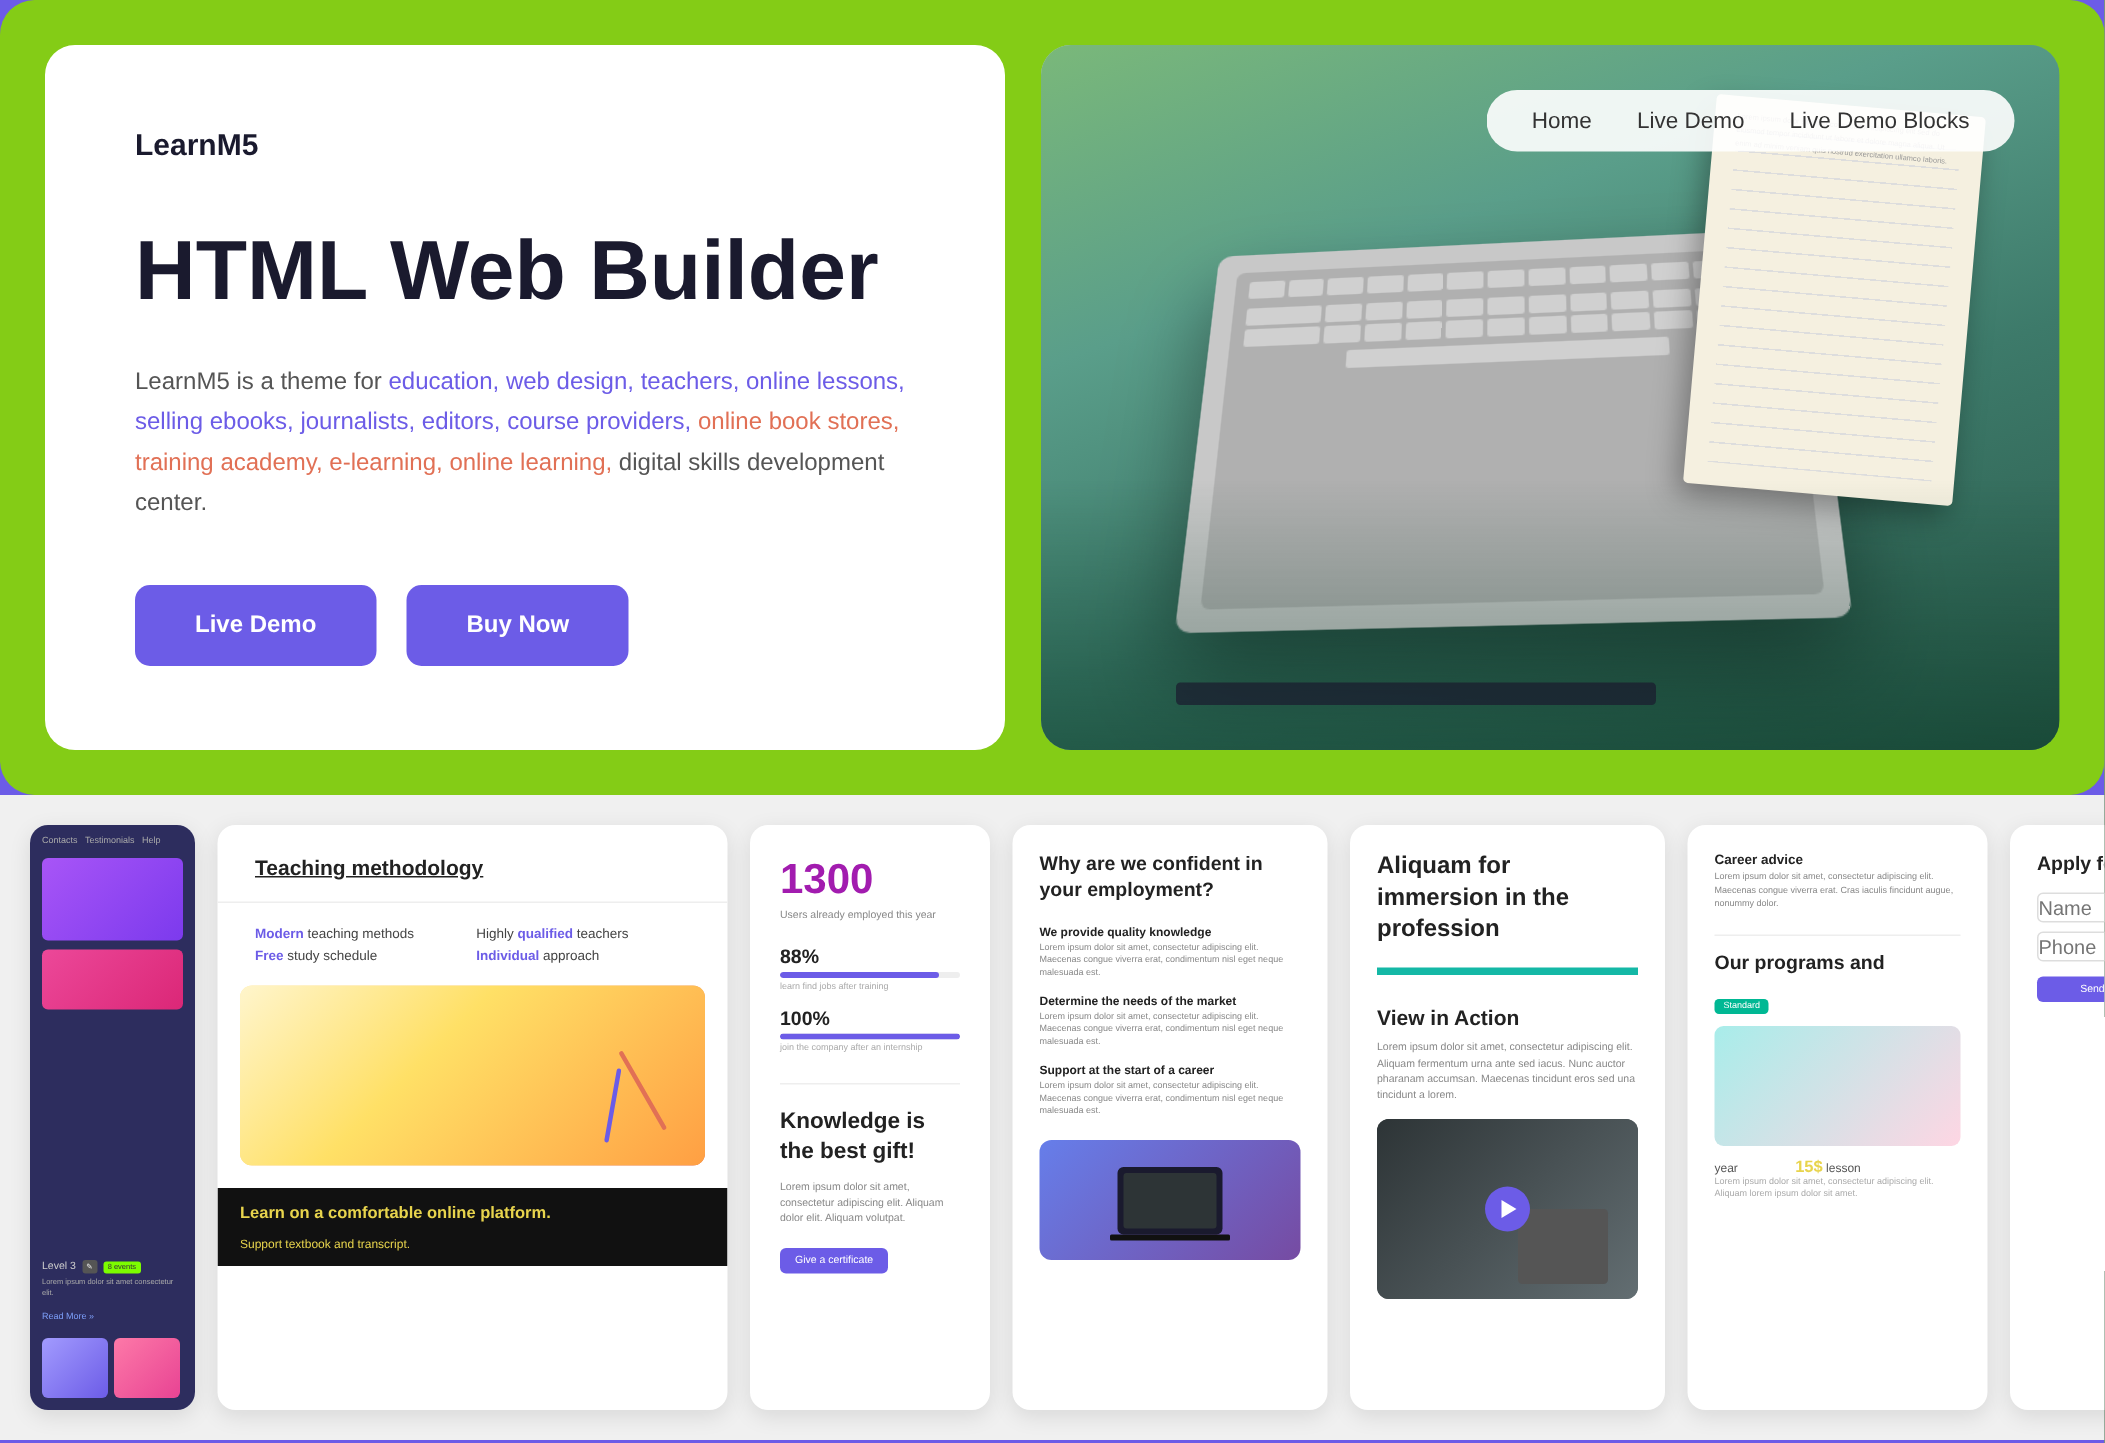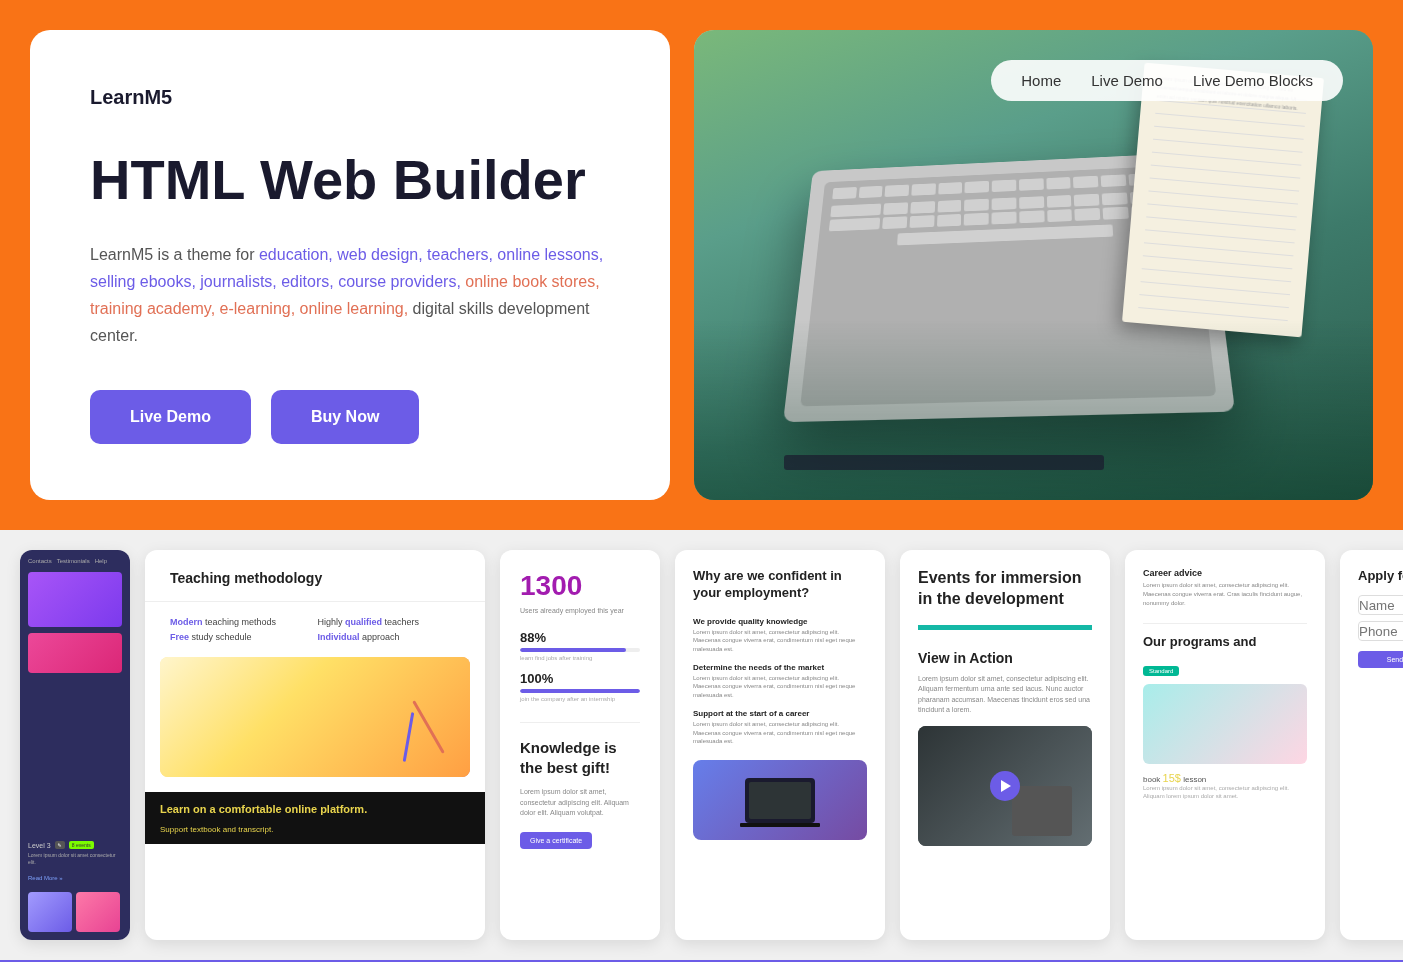--- a/index.html
+++ b/index.html
@@ -6,25 +6,26 @@
     body {
       font-family: -apple-system, BlinkMacSystemFont, 'Segoe UI', sans-serif;
       background: #6c5ce7;
       width: 1403px;
       min-height: 962px;
       overflow-x: hidden;
     }
 
     
     .hero-section {
-      background: #f97316;
+      background: #84cc16;
       padding: 30px 30px 30px 30px;
       display: flex;
       gap: 4px;
       min-height: 530px;
+      border-radius: 23px;
     }
 
     .hero-left {
       background: #fff;
       border-radius: 20px;
       padding: 50px 60px;
       flex: 0 0 640px;
       display: flex;
       flex-direction: column;
       justify-content: center;
@@ -151,20 +152,21 @@
       width: 340px;
       padding: 0;
     }
 
     .teaching-header {
       padding: 20px 25px 15px;
       font-size: 14px;
       font-weight: 700;
       color: #222;
       border-bottom: 1px solid #eee;
+      text-decoration: underline;
     }
 
     .teaching-grid {
       display: grid;
       grid-template-columns: 1fr 1fr;
       gap: 5px;
       padding: 15px 25px;
     }
 
     .teaching-item {
@@ -446,22 +448,23 @@
       margin-bottom: 8px;
     }
 
     .programs-price {
       font-size: 8px;
       color: #555;
     }
 
     .programs-price .price-num {
       color: #e8d44d;
-      font-weight: 400;
+      font-weight: 700;
       font-size: 11px;
+      margin-left: 36px;
     }
 
     .programs-desc {
       font-size: 6px;
       color: #aaa;
       line-height: 1.4;
     }
 
   </style>
 </head>
@@ -650,21 +653,21 @@
 
     <div style="margin-top:15px;width:100%;height:80px;background:linear-gradient(135deg,#667eea,#764ba2);border-radius:8px;display:flex;align-items:center;justify-content:center;">
       <div style="width:70px;height:45px;background:#1a1a2e;border-radius:4px;position:relative;">
         <div style="position:absolute;inset:4px;background:#2d3436;border-radius:2px;"></div>
         <div style="position:absolute;bottom:-4px;left:-5px;right:-5px;height:4px;background:#111;border-radius:1px;"></div>
       </div>
     </div>
   </div>
 
   <div class="preview-card card-events">
-    <div class="events-section-title">Events for immersion in the development</div>
+    <div class="events-section-title">Aliquam for immersion in the profession</div>
 
     <div style="margin-top:10px;border-top:5px solid #14b8a6;padding-top:20px;">
       <div class="view-title">View in Action</div>
       <div class="view-desc">Lorem ipsum dolor sit amet, consectetur adipiscing elit. Aliquam fermentum urna ante sed iacus. Nunc auctor pharanam accumsan. Maecenas tincidunt eros sed una tincidunt a lorem.</div>
       <div class="view-video-thumb">
 
         <div style="position:absolute;inset:0;background:linear-gradient(135deg,#2d3436 0%,#636e72 100%);border-radius:8px;"></div>
         <div style="position:absolute;right:20px;bottom:10px;width:60px;height:50px;background:#555;border-radius:3px;"></div>
         <div class="play-btn" style="position:relative;z-index:2;">
           <div class="play-triangle"></div>
@@ -677,21 +680,21 @@
     <div class="design-item">
       <div class="design-item-title">Career advice</div>
       <div class="design-item-desc">Lorem ipsum dolor sit amet, consectetur adipiscing elit. Maecenas congue viverra erat. Cras iaculis fincidunt augue, nonummy dolor.</div>
     </div>
 
     <div style="margin-top:15px;border-top:1px solid #eee;padding-top:10px;">
       <div class="programs-title">Our programs and</div>
       <span class="programs-badge">Standard</span>
       <div class="programs-thumb"></div>
       <div class="programs-price">
-        <span>book </span><span class="price-num">15$</span><span> lesson</span>
+        <span>year </span><span class="price-num">15$</span><span> lesson</span>
       </div>
       <div class="programs-desc">Lorem ipsum dolor sit amet, consectetur adipiscing elit. Aliquam lorem ipsum dolor sit amet.</div>
     </div>
   </div>
 
   <div class="preview-card card-apply">
     <div class="apply-title">Apply for study</div>
     <input type="text" class="apply-field" placeholder="Name" style="">
     <input type="text" class="apply-field" placeholder="Phone" style="">
     <button class="apply-btn">Send an application</button>

